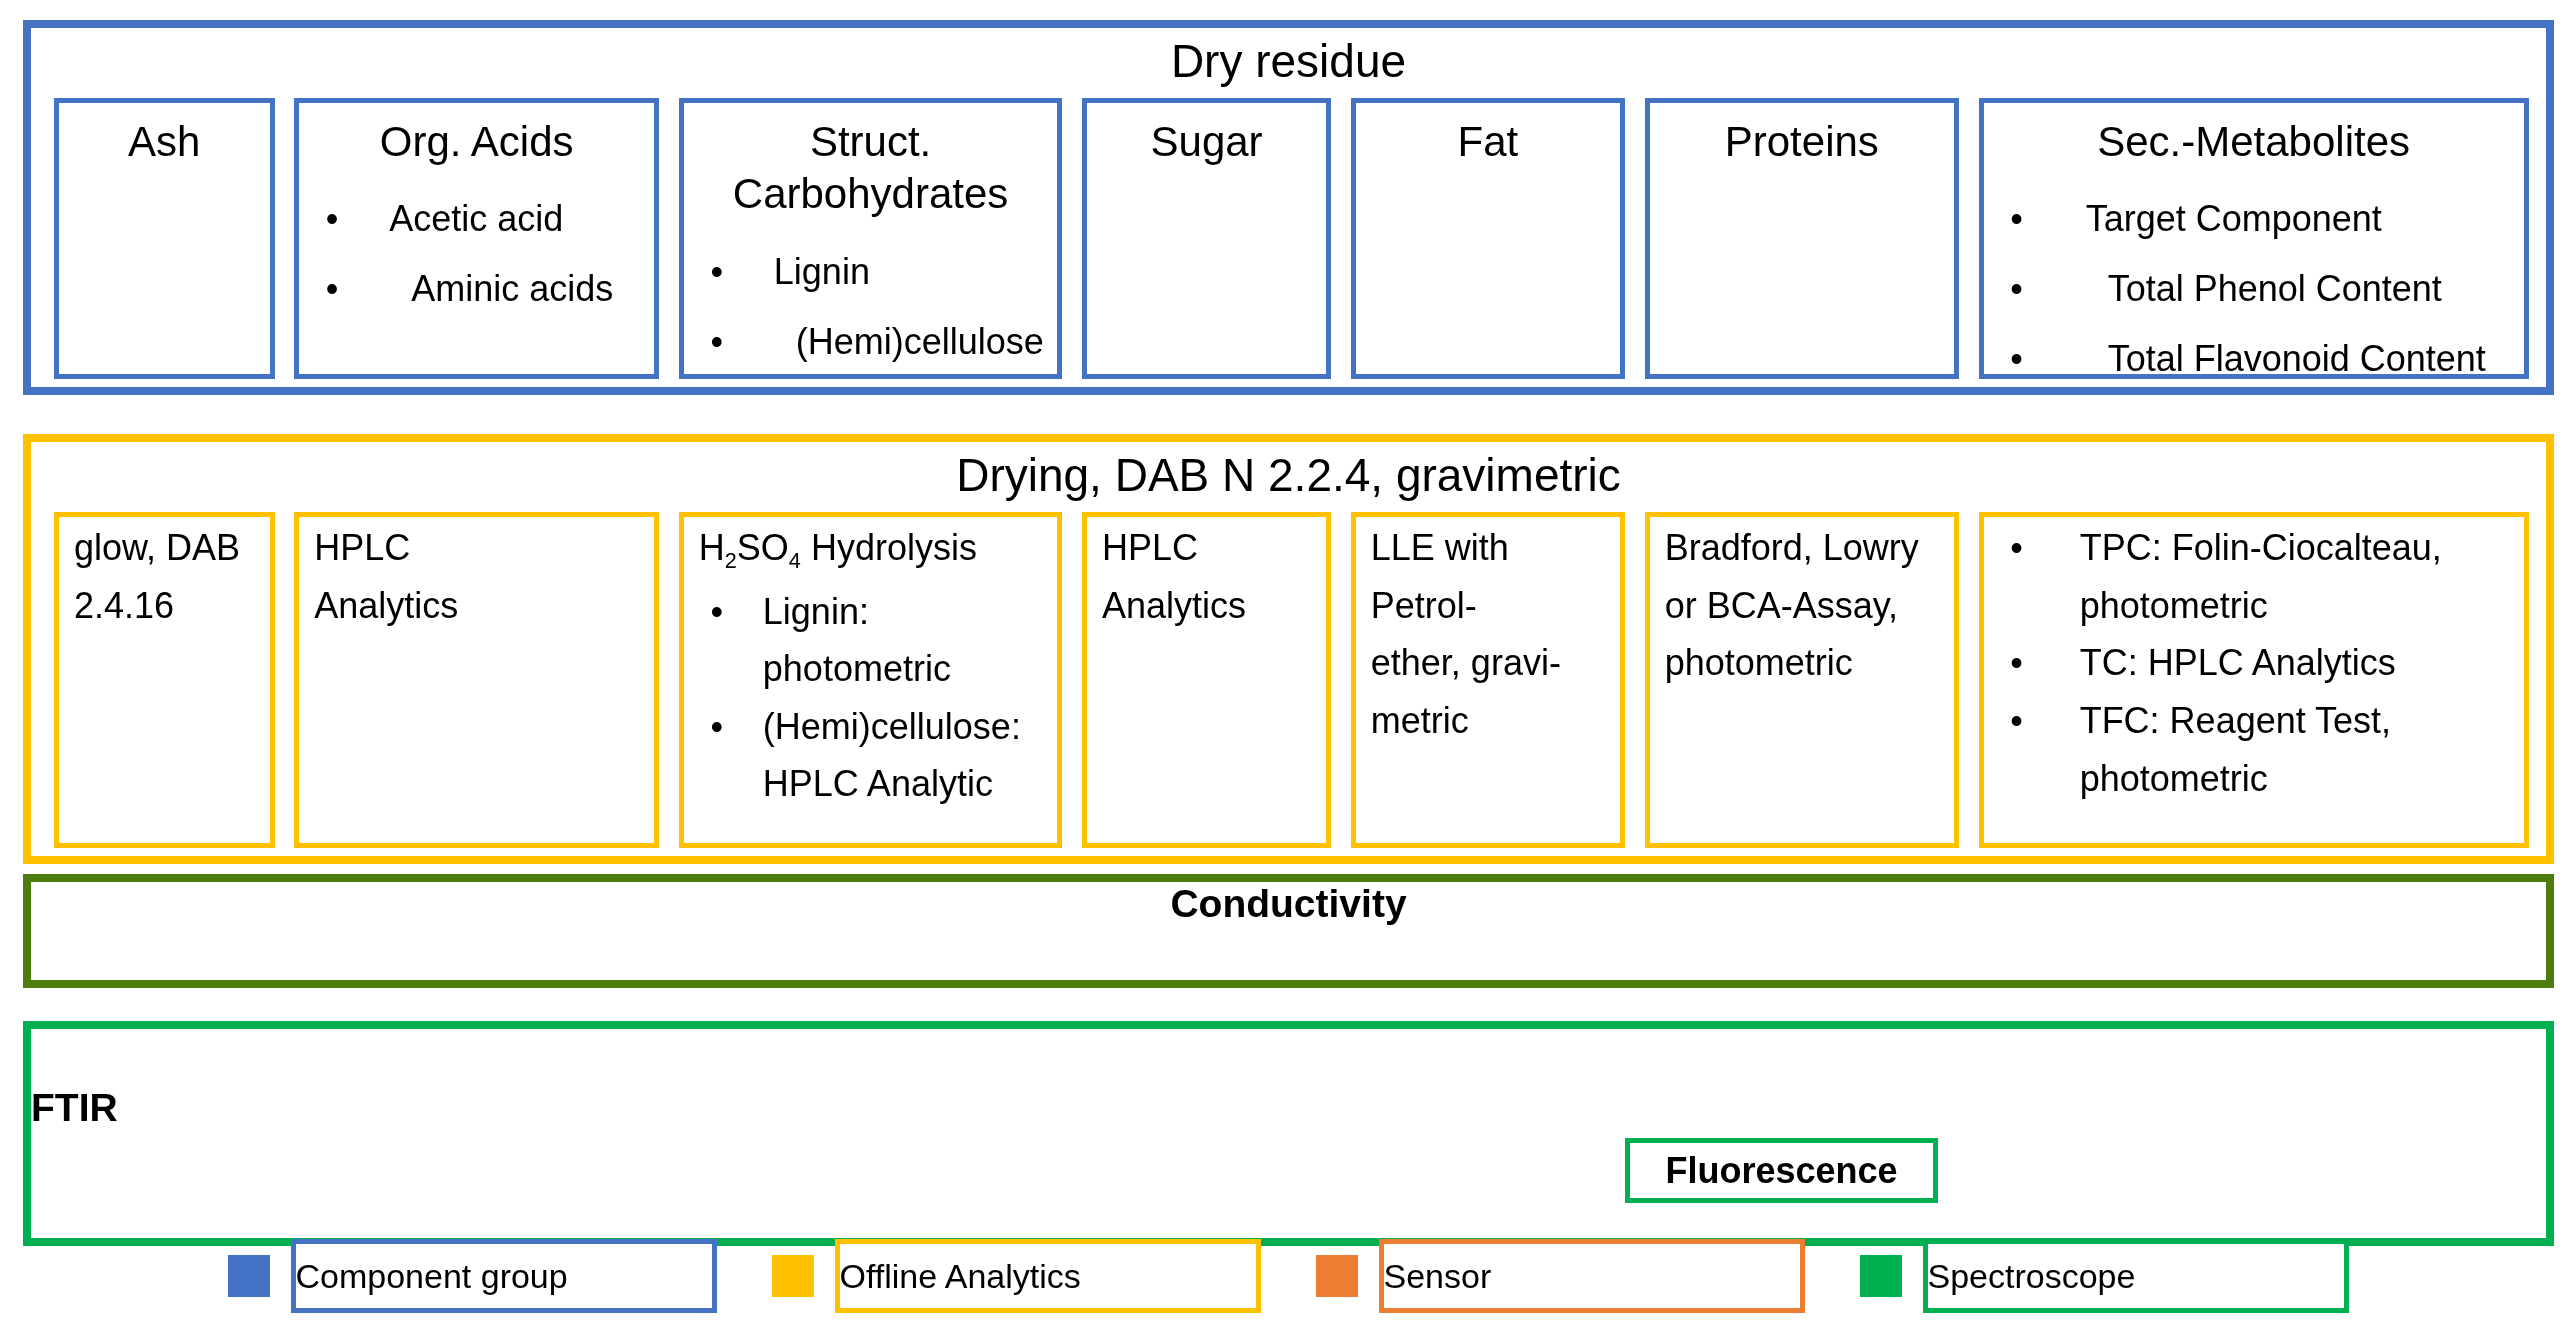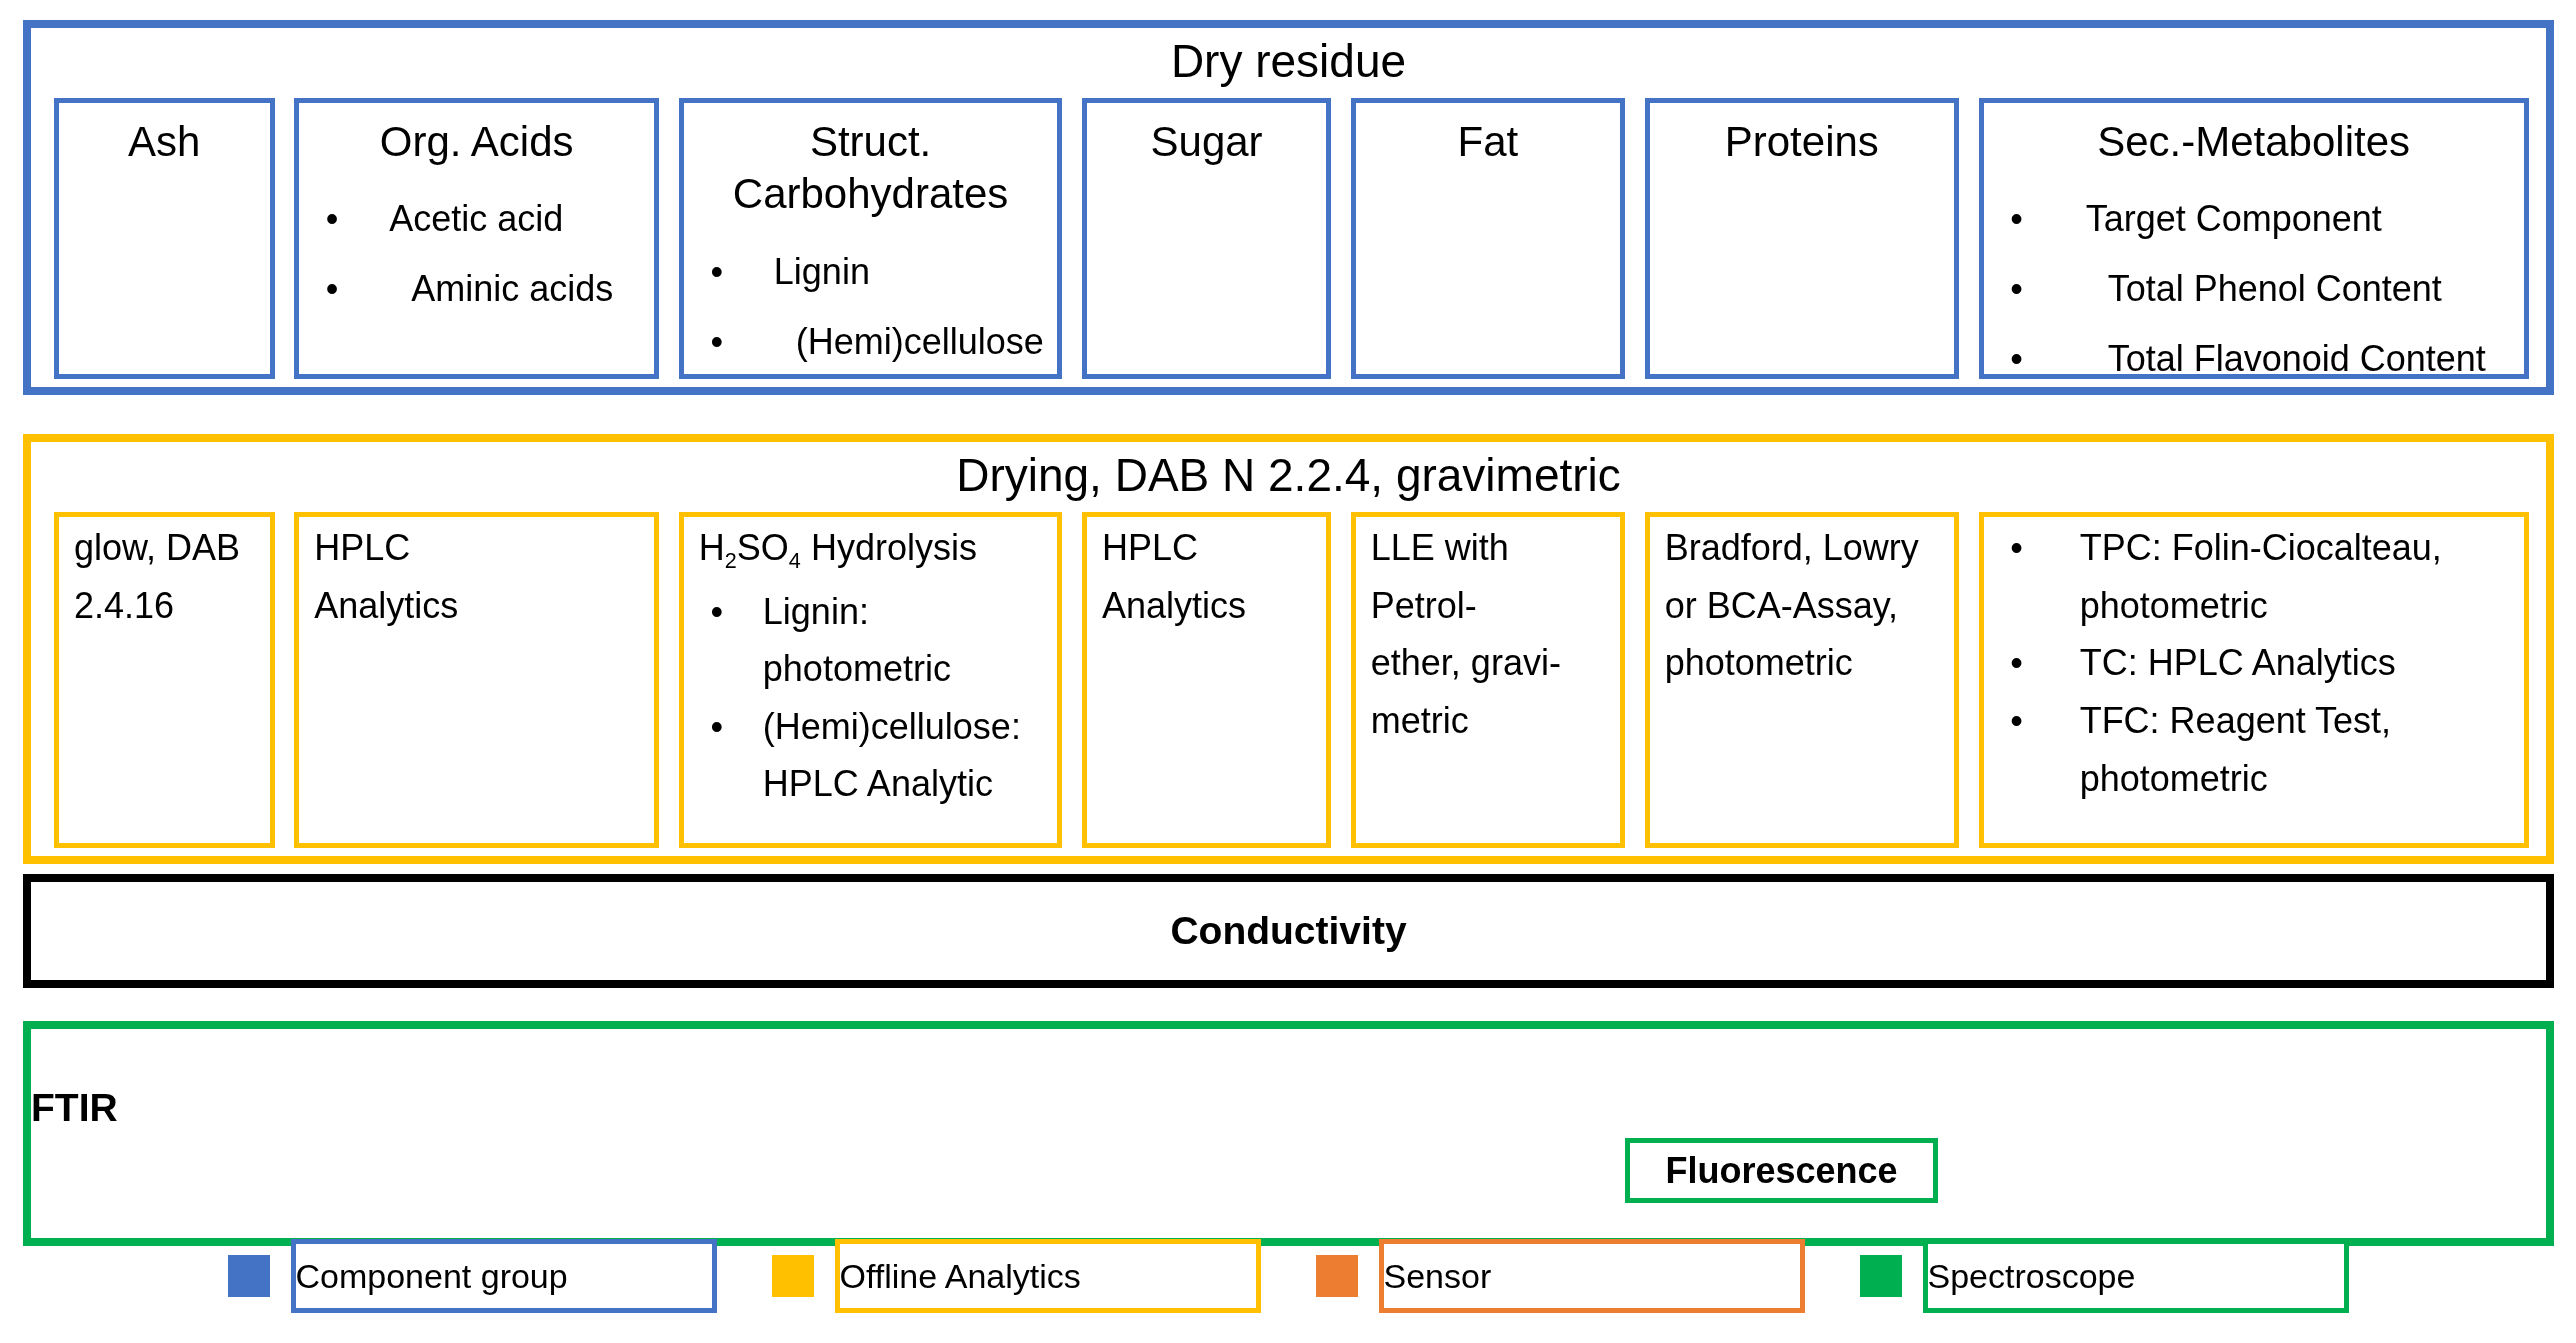--- a/index.html
+++ b/index.html
@@ -3,21 +3,21 @@
 <meta charset="utf-8">
 <style>
   html,body{margin:0;padding:0;background:#fff;}
   .canvas{
     position:relative;width:2576px;height:1344px;background:#ffffff;
     font-family:"Liberation Sans",sans-serif;color:#000;overflow:hidden;border-radius:8px;
   }
   .band{position:absolute;left:23px;width:2531px;box-sizing:border-box;background:#fff;}
   .band-blue  {top:20px;  height:375px;border:8px solid #4472C4;}
   .band-yellow{top:416px; height:430px;border:8px solid #FFC000;margin-top:18px;}
-  .band-orange{top:874px;height:114px;border:8px solid #000000;display:flex;align-items:center;justify-content:center;}
+  .band-orange{top:874px;height:114px;border:8px solid #4d7c0f;display:flex;justify-content:center;}
   .band-green {top:1021px;height:225px;border:8px solid #00B050;}
   .band-inner{display:flex;flex-direction:column;height:100%;box-sizing:border-box;}
   .band-title{text-align:center;font-size:46px;line-height:1.3;margin-top:3.5px;flex:0 0 auto;}
   .boxes-row{display:flex;gap:19.7px;align-items:stretch;flex:1 1 auto;padding:7px 17.4px 8px 23px;box-sizing:border-box;min-height:0;}
   .box{border:5.8px solid #4472C4;background:#fff;box-sizing:border-box;padding:12.7px 15px;min-width:0;}
   .box-yellow{border-color:#FFC000;padding:2px 15px;}
   .box-title{text-align:center;font-size:42px;line-height:1.25;}
   .box-text{font-size:36px;line-height:1.6;}
   .narrow-330{max-width:191px;}
   .blist{margin-top:24px;font-size:36px;line-height:1.5;}

